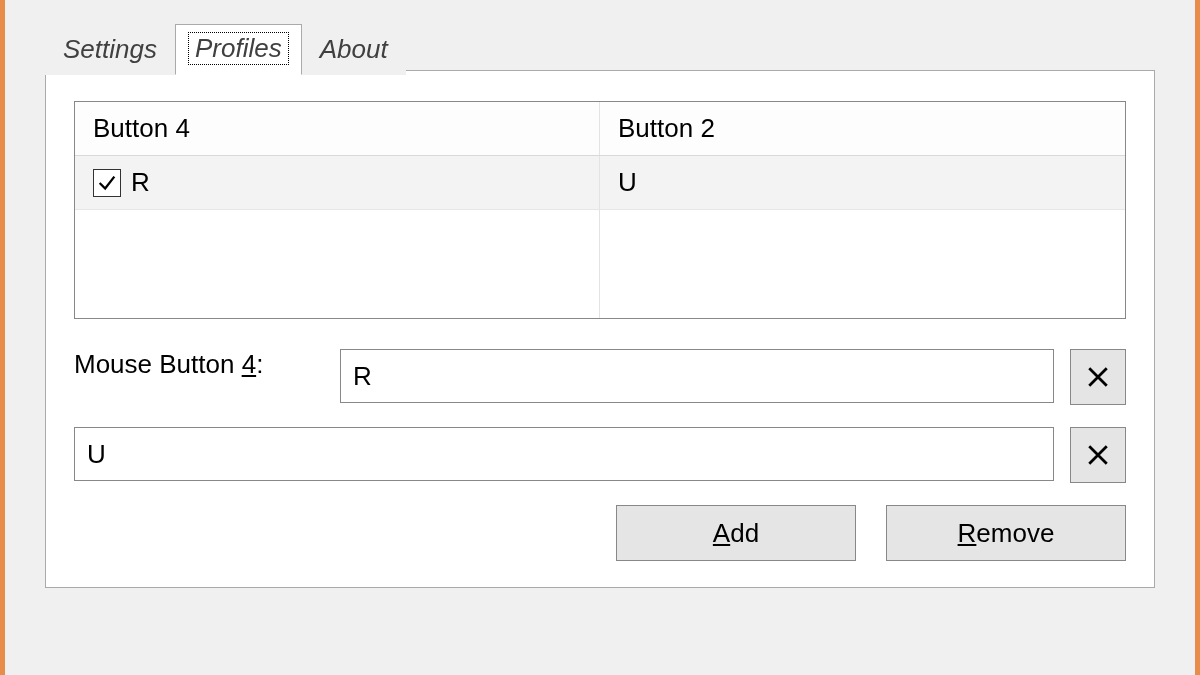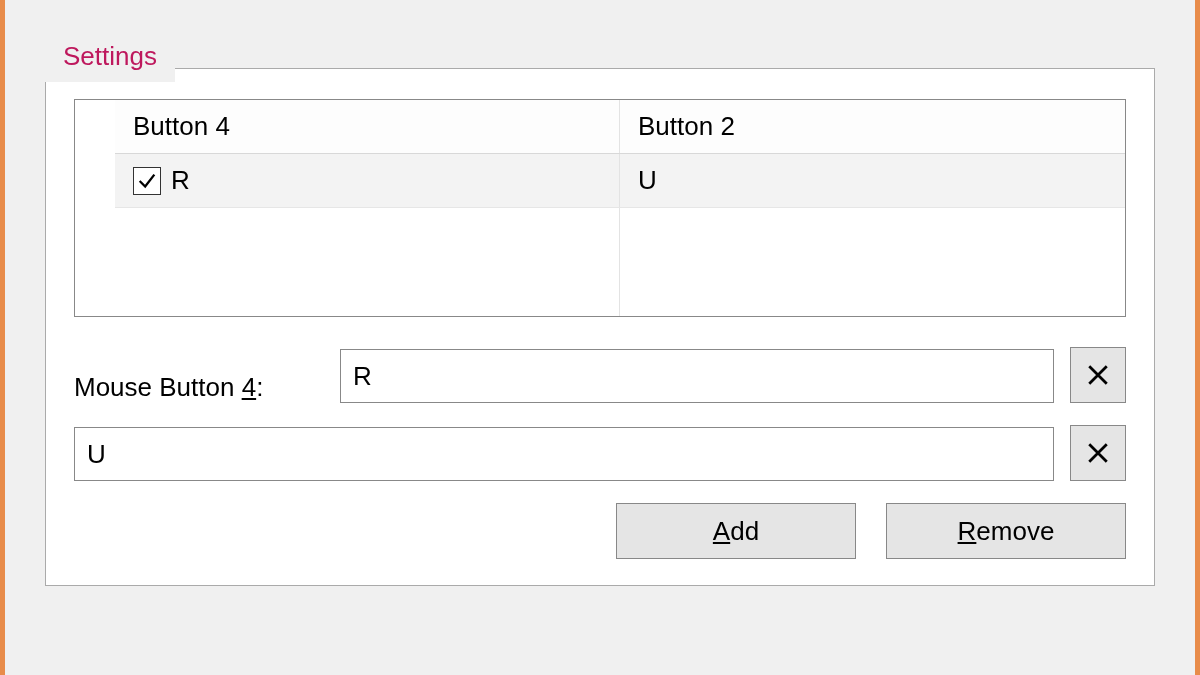--- a/index.html
+++ b/index.html
@@ -19,24 +19,25 @@
   }
   .tabstrip {
     display: flex;
     align-items: flex-end;
     position: relative;
     z-index: 2;
   }
   .tab {
     padding: 8px 18px 10px 18px;
     background: #f0f0f0;
-    color: #be185d;
+    color: #404040;
     cursor: pointer;
     position: relative;
-    top: 13px;
+    top: 4px;
+    font-style: italic;
   }
   .tab.active {
     background: #fff;
     border: 1px solid #aaa;
     border-bottom: 1px solid #fff;
   }
   .tab.active .tab-inner {
     display: inline-block;
     border: 1px dotted #000;
     padding: 0 6px;
@@ -49,21 +50,20 @@
     position: relative;
     z-index: 1;
     margin-top: -1px;
   }
 
   
   .grid {
     border: 1px solid #888;
     background: #fff;
     margin-bottom: 30px;
-    padding-left: 40px;
   }
   .grid-row {
     display: flex;
     height: 54px;
     align-items: center;
   }
   .grid-row.header {
     background: #fdfdfd;
     border-bottom: 1px solid #d8d8d8;
   }
@@ -88,21 +88,21 @@
     border: 1px solid #333;
     background: #fff;
     margin-right: 10px;
     display: flex; align-items: center; justify-content: center;
   }
   .chk svg { width: 22px; height: 22px; }
 
   
   .field-row {
     display: flex;
-    align-items: flex-end;
+    align-items: flex-start;
     margin: 22px 0;
     gap: 16px;
   }
   .field-label {
     width: 250px;
     white-space: nowrap;
   }
   .field-label .ul { text-decoration: underline; }
   .field-input {
     flex: 1;
@@ -138,20 +138,26 @@
     cursor: pointer;
   }
   .btn .ul { text-decoration: underline; }
 </style>
 </head>
 <body>
 
 <div class="tabstrip">
   <div class="tab">
     <span>Settings</span>
+  </div>
+  <div class="tab active">
+    <span class="tab-inner">Profiles</span>
+  </div>
+  <div class="tab">
+    <span>About</span>
   </div>
 </div>
 
 <div class="panel">
 
   <div class="grid">
     <div class="grid-row header">
       <div class="cell">Button 4</div>
       <div class="cell">Button 2</div>
     </div>

